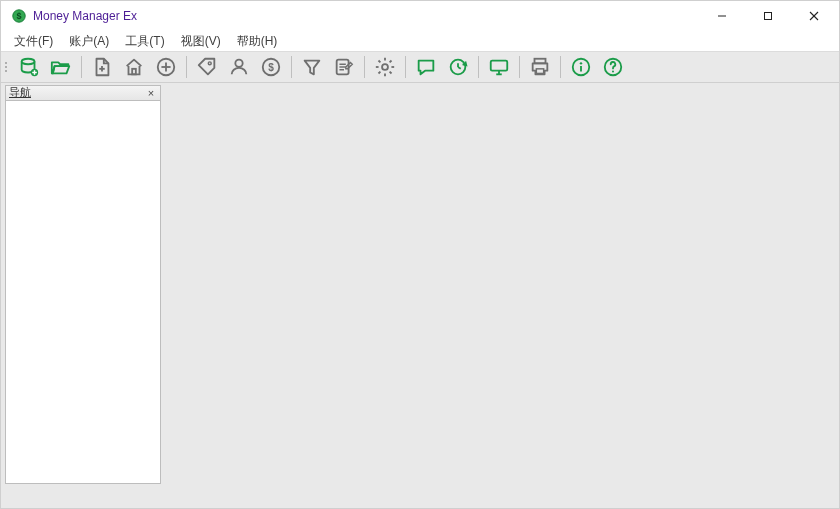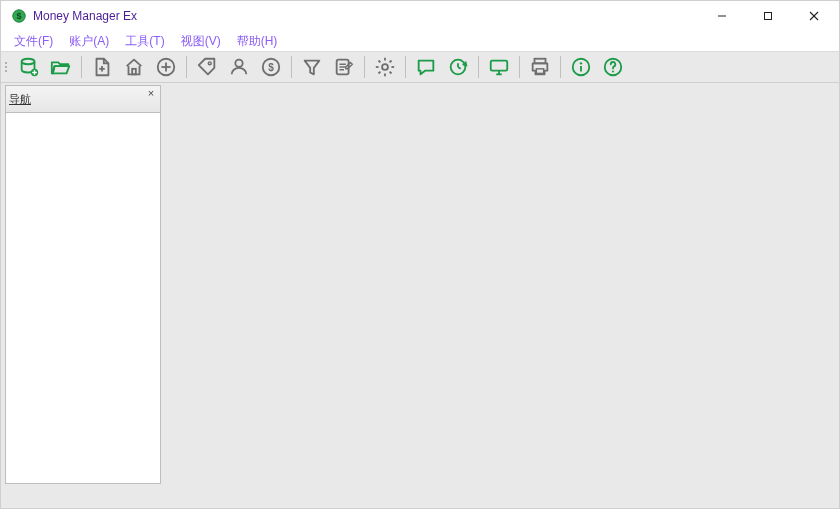--- a/index.html
+++ b/index.html
@@ -43,21 +43,21 @@
   .win-btn svg { display: block; }
 
   
   .menubar {
     height: 20px;
     display: flex;
     align-items: center;
     padding: 0 6px;
     background: #ffffff;
     font-size: 12px;
-    color: #8b5cf6;
+    color: #404040;
     gap: 2px;
   }
   .menu-item {
     padding: 2px 7px;
   }
 
   
   .toolbar {
     height: 32px;
     background: #e9e9e9;
@@ -97,25 +97,25 @@
   .nav-panel {
     position: absolute;
     left: 4px;
     top: 2px;
     width: 156px;
     bottom: 24px;
     display: flex;
     flex-direction: column;
   }
   .nav-header {
-    height: 28px;
+    height: 16px;
     background: linear-gradient(#f4f4f4,#e6e6e6);
     border: 1px solid #bdbdbd;
     display: flex;
-    align-items: center;
+    align-items: flex-end;
     font-size: 11px;
     color: #333;
     padding: 0 3px;
     position: relative;
     text-decoration: underline;
   }
   .nav-header .close-x {
     position: absolute;
     right: 2px; top: 0;
     width: 14px; height: 14px;

